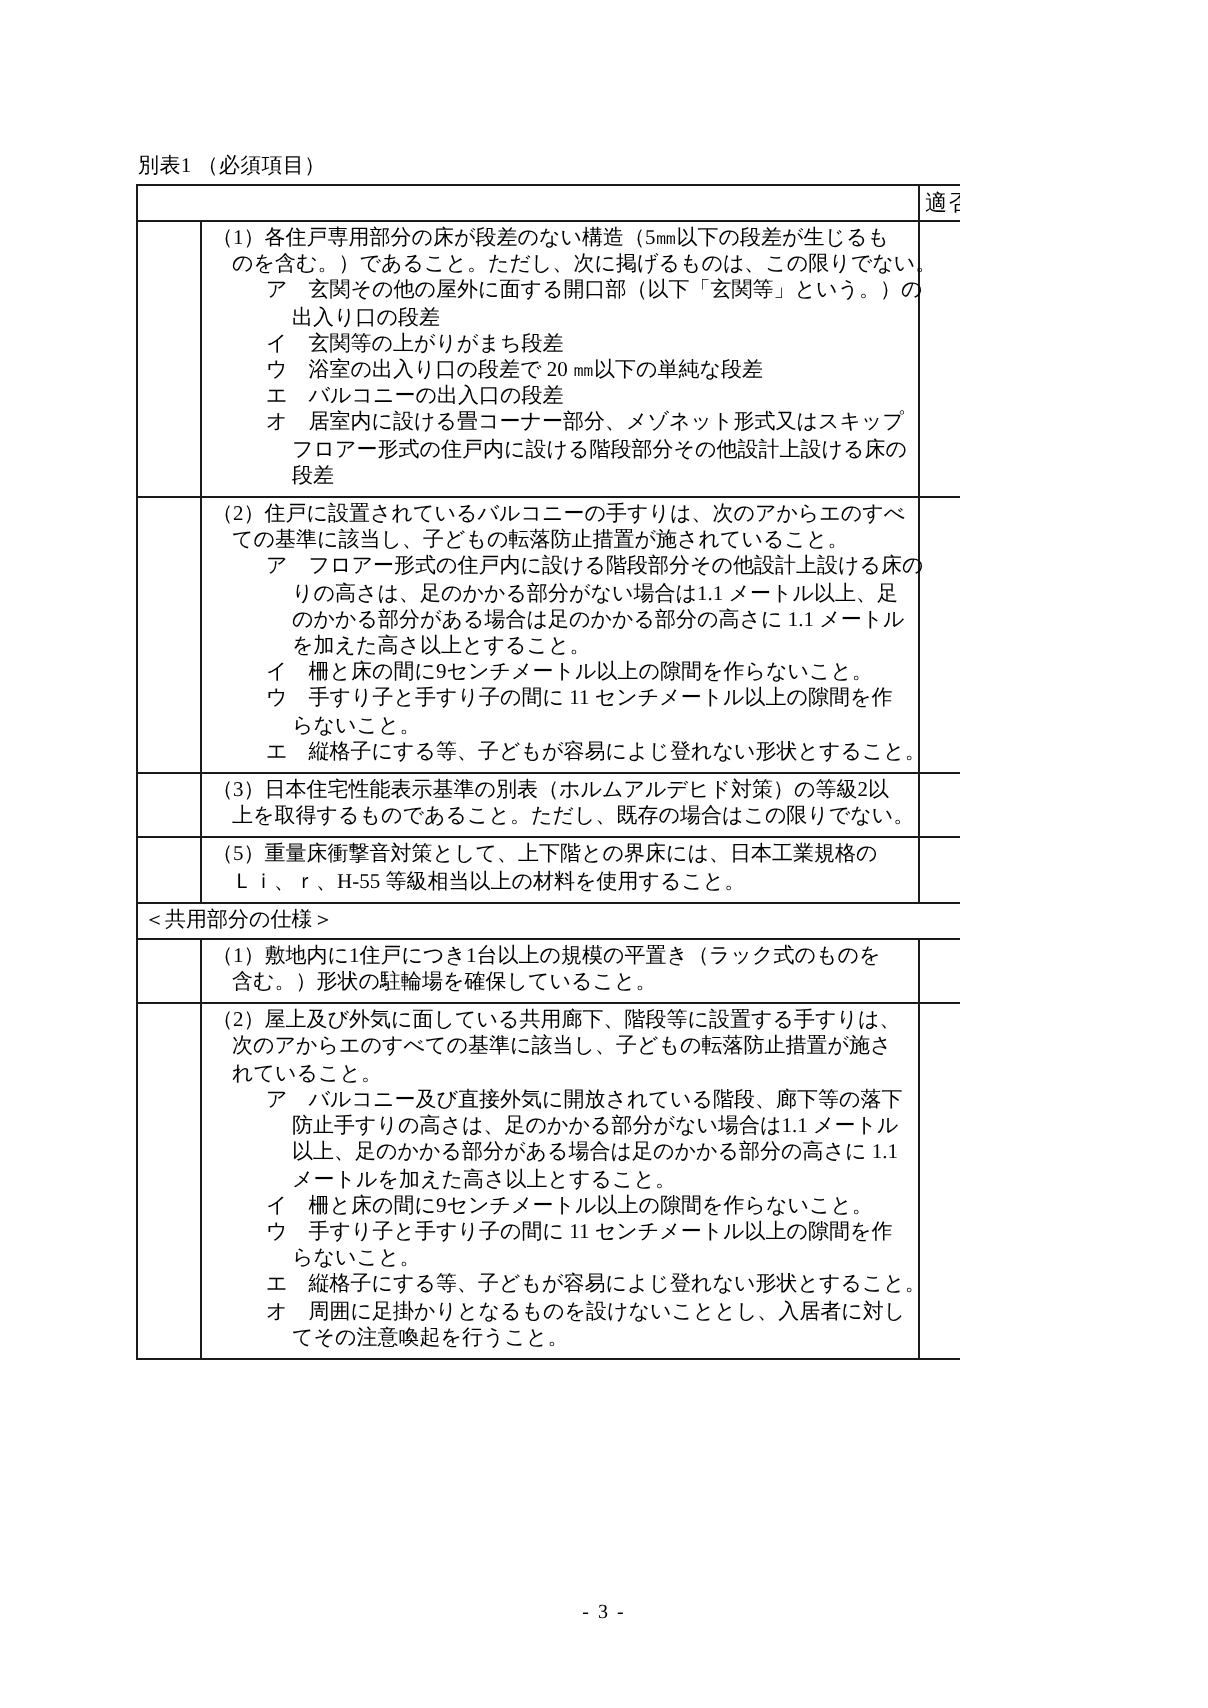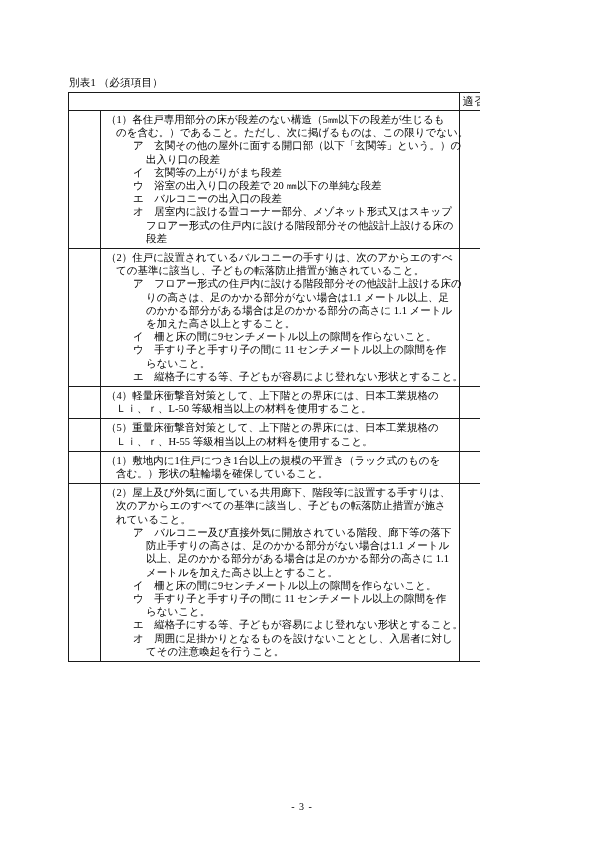--- a/index.html
+++ b/index.html
@@ -89,32 +89,35 @@
             <div class="ln ind2">イ　柵と床の間に9センチメートル以上の隙間を作らないこと。</div>
             <div class="ln ind2">ウ　手すり子と手すり子の間に 11 センチメートル以上の隙間を作</div>
             <div class="ln ind3">らないこと。</div>
             <div class="ln ind2">エ　縦格子にする等、子どもが容易によじ登れない形状とすること。</div>
           </td>
           <td class="check"><span class="cb"></span></td>
         </tr>
         <tr>
           <td class="gutter"></td>
           <td class="content">
-            <div class="ln ind0">（4）軽量床衝撃音対策として、上下階との界床には、日本工業規格の</div>
-            <div class="ln ind1">Ｌｉ、ｒ、L-50 等級相当以上の材料を使用すること。</div>
+            <div class="ln ind0">（3）日本住宅性能表示基準の別表（ホルムアルデヒド対策）の等級2以</div>
+            <div class="ln ind1">上を取得するものであること。ただし、既存の場合はこの限りでない。</div>
           </td>
           <td class="check"><span class="cb"></span></td>
         </tr>
         <tr>
           <td class="gutter"></td>
           <td class="content">
             <div class="ln ind0">（5）重量床衝撃音対策として、上下階との界床には、日本工業規格の</div>
             <div class="ln ind1">Ｌｉ、ｒ、H-55 等級相当以上の材料を使用すること。</div>
           </td>
           <td class="check"><span class="cb"></span></td>
+        </tr>
+        <tr class="section-row">
+          <td colspan="3">＜共用部分の仕様＞</td>
         </tr>
         <tr>
           <td class="gutter"></td>
           <td class="content">
             <div class="ln ind0">（1）敷地内に1住戸につき1台以上の規模の平置き（ラック式のものを</div>
             <div class="ln ind1">含む。）形状の駐輪場を確保していること。</div>
           </td>
           <td class="check"><span class="cb"></span></td>
         </tr>
         <tr>

